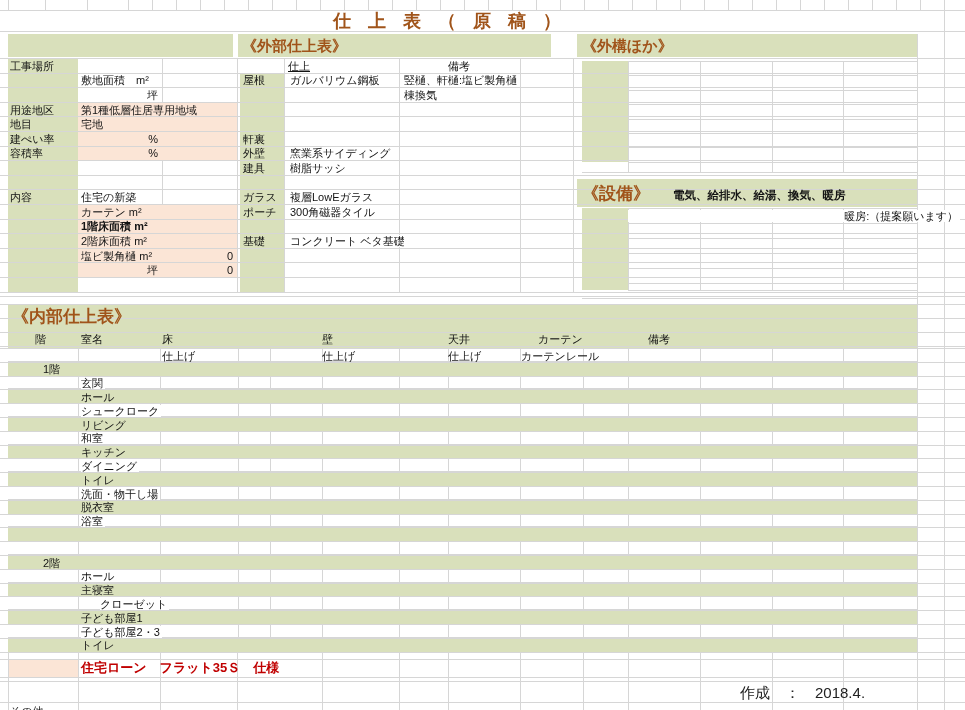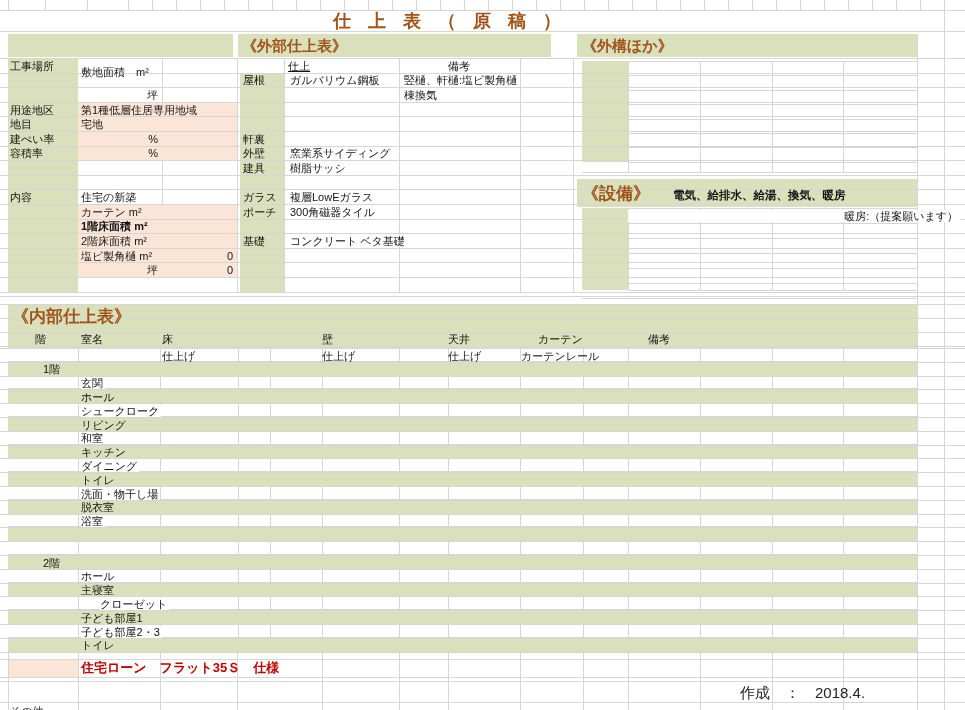--- a/index.html
+++ b/index.html
@@ -56,21 +56,21 @@
   <div class="fill" style="left:78px;top:204px;width:159px;height:73px;background:var(--peach);"></div>
   <div class="fill" style="left:8px;top:659px;width:70px;height:18px;background:var(--peach);"></div>
 
   <div class="cell h15 b brown" style="left:242px;top:37px;">《外部仕上表》</div>
   <div class="cell h15 b brown" style="left:582px;top:37px;">《外構ほか》</div>
   <div class="cell h17 b brown" style="left:582px;top:184px;">《設備》</div>
   <div class="cell b" style="left:673px;top:189px;font-size:11.5px;">電気、給排水、給湯、換気、暖房</div>
   <div class="cell h17 b brown" style="left:12px;top:307px;">《内部仕上表》</div>
 
   <div class="cell" style="left:10px;top:60px;">工事場所</div>
-  <div class="cell" style="left:81px;top:66px;">敷地面積　m²</div>
+  <div class="cell" style="left:81px;top:74px;">敷地面積　m²</div>
   <div class="cell right" style="left:78px;top:89px;width:80px;">坪</div>
   <div class="cell" style="left:10px;top:104px;">用途地区</div>
   <div class="cell" style="left:81px;top:104px;">第1種低層住居専用地域</div>
   <div class="cell" style="left:10px;top:118px;">地目</div>
   <div class="cell" style="left:81px;top:118px;">宅地</div>
   <div class="cell" style="left:10px;top:133px;">建ぺい率</div>
   <div class="cell right" style="left:78px;top:133px;width:80px;">%</div>
   <div class="cell" style="left:10px;top:147px;">容積率</div>
   <div class="cell right" style="left:78px;top:147px;width:80px;">%</div>
   <div class="cell" style="left:10px;top:191px;">内容</div>

